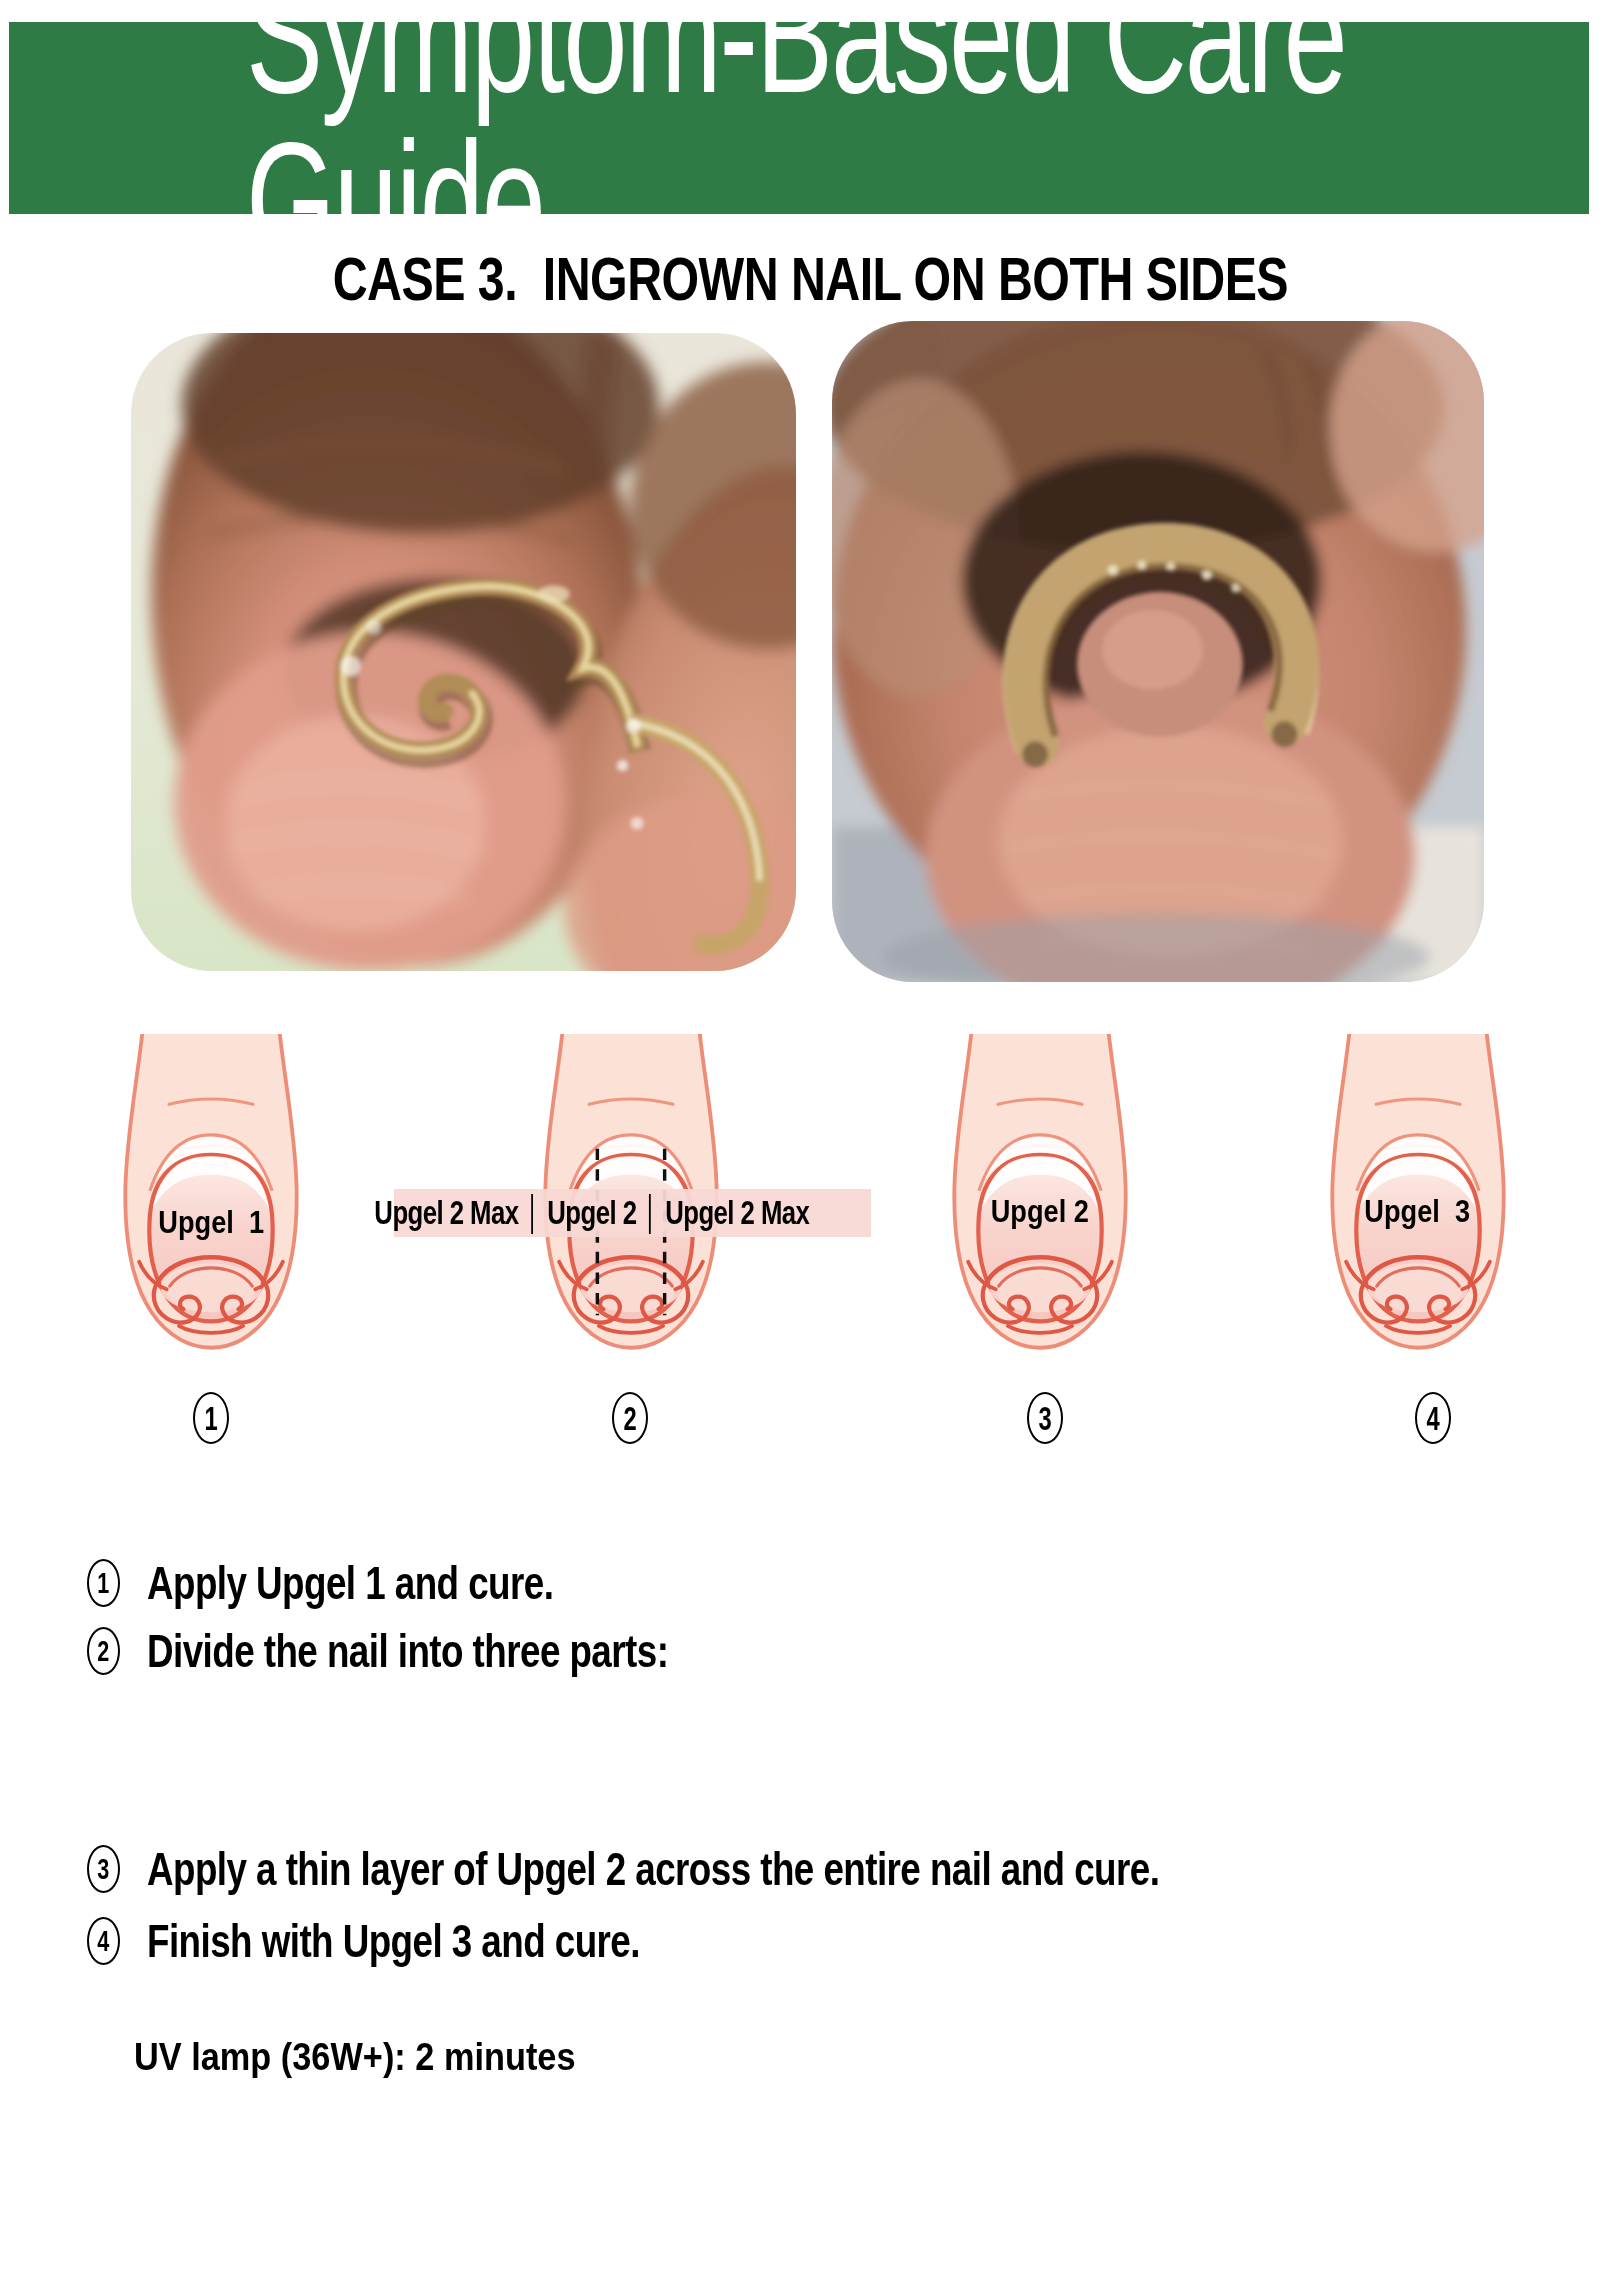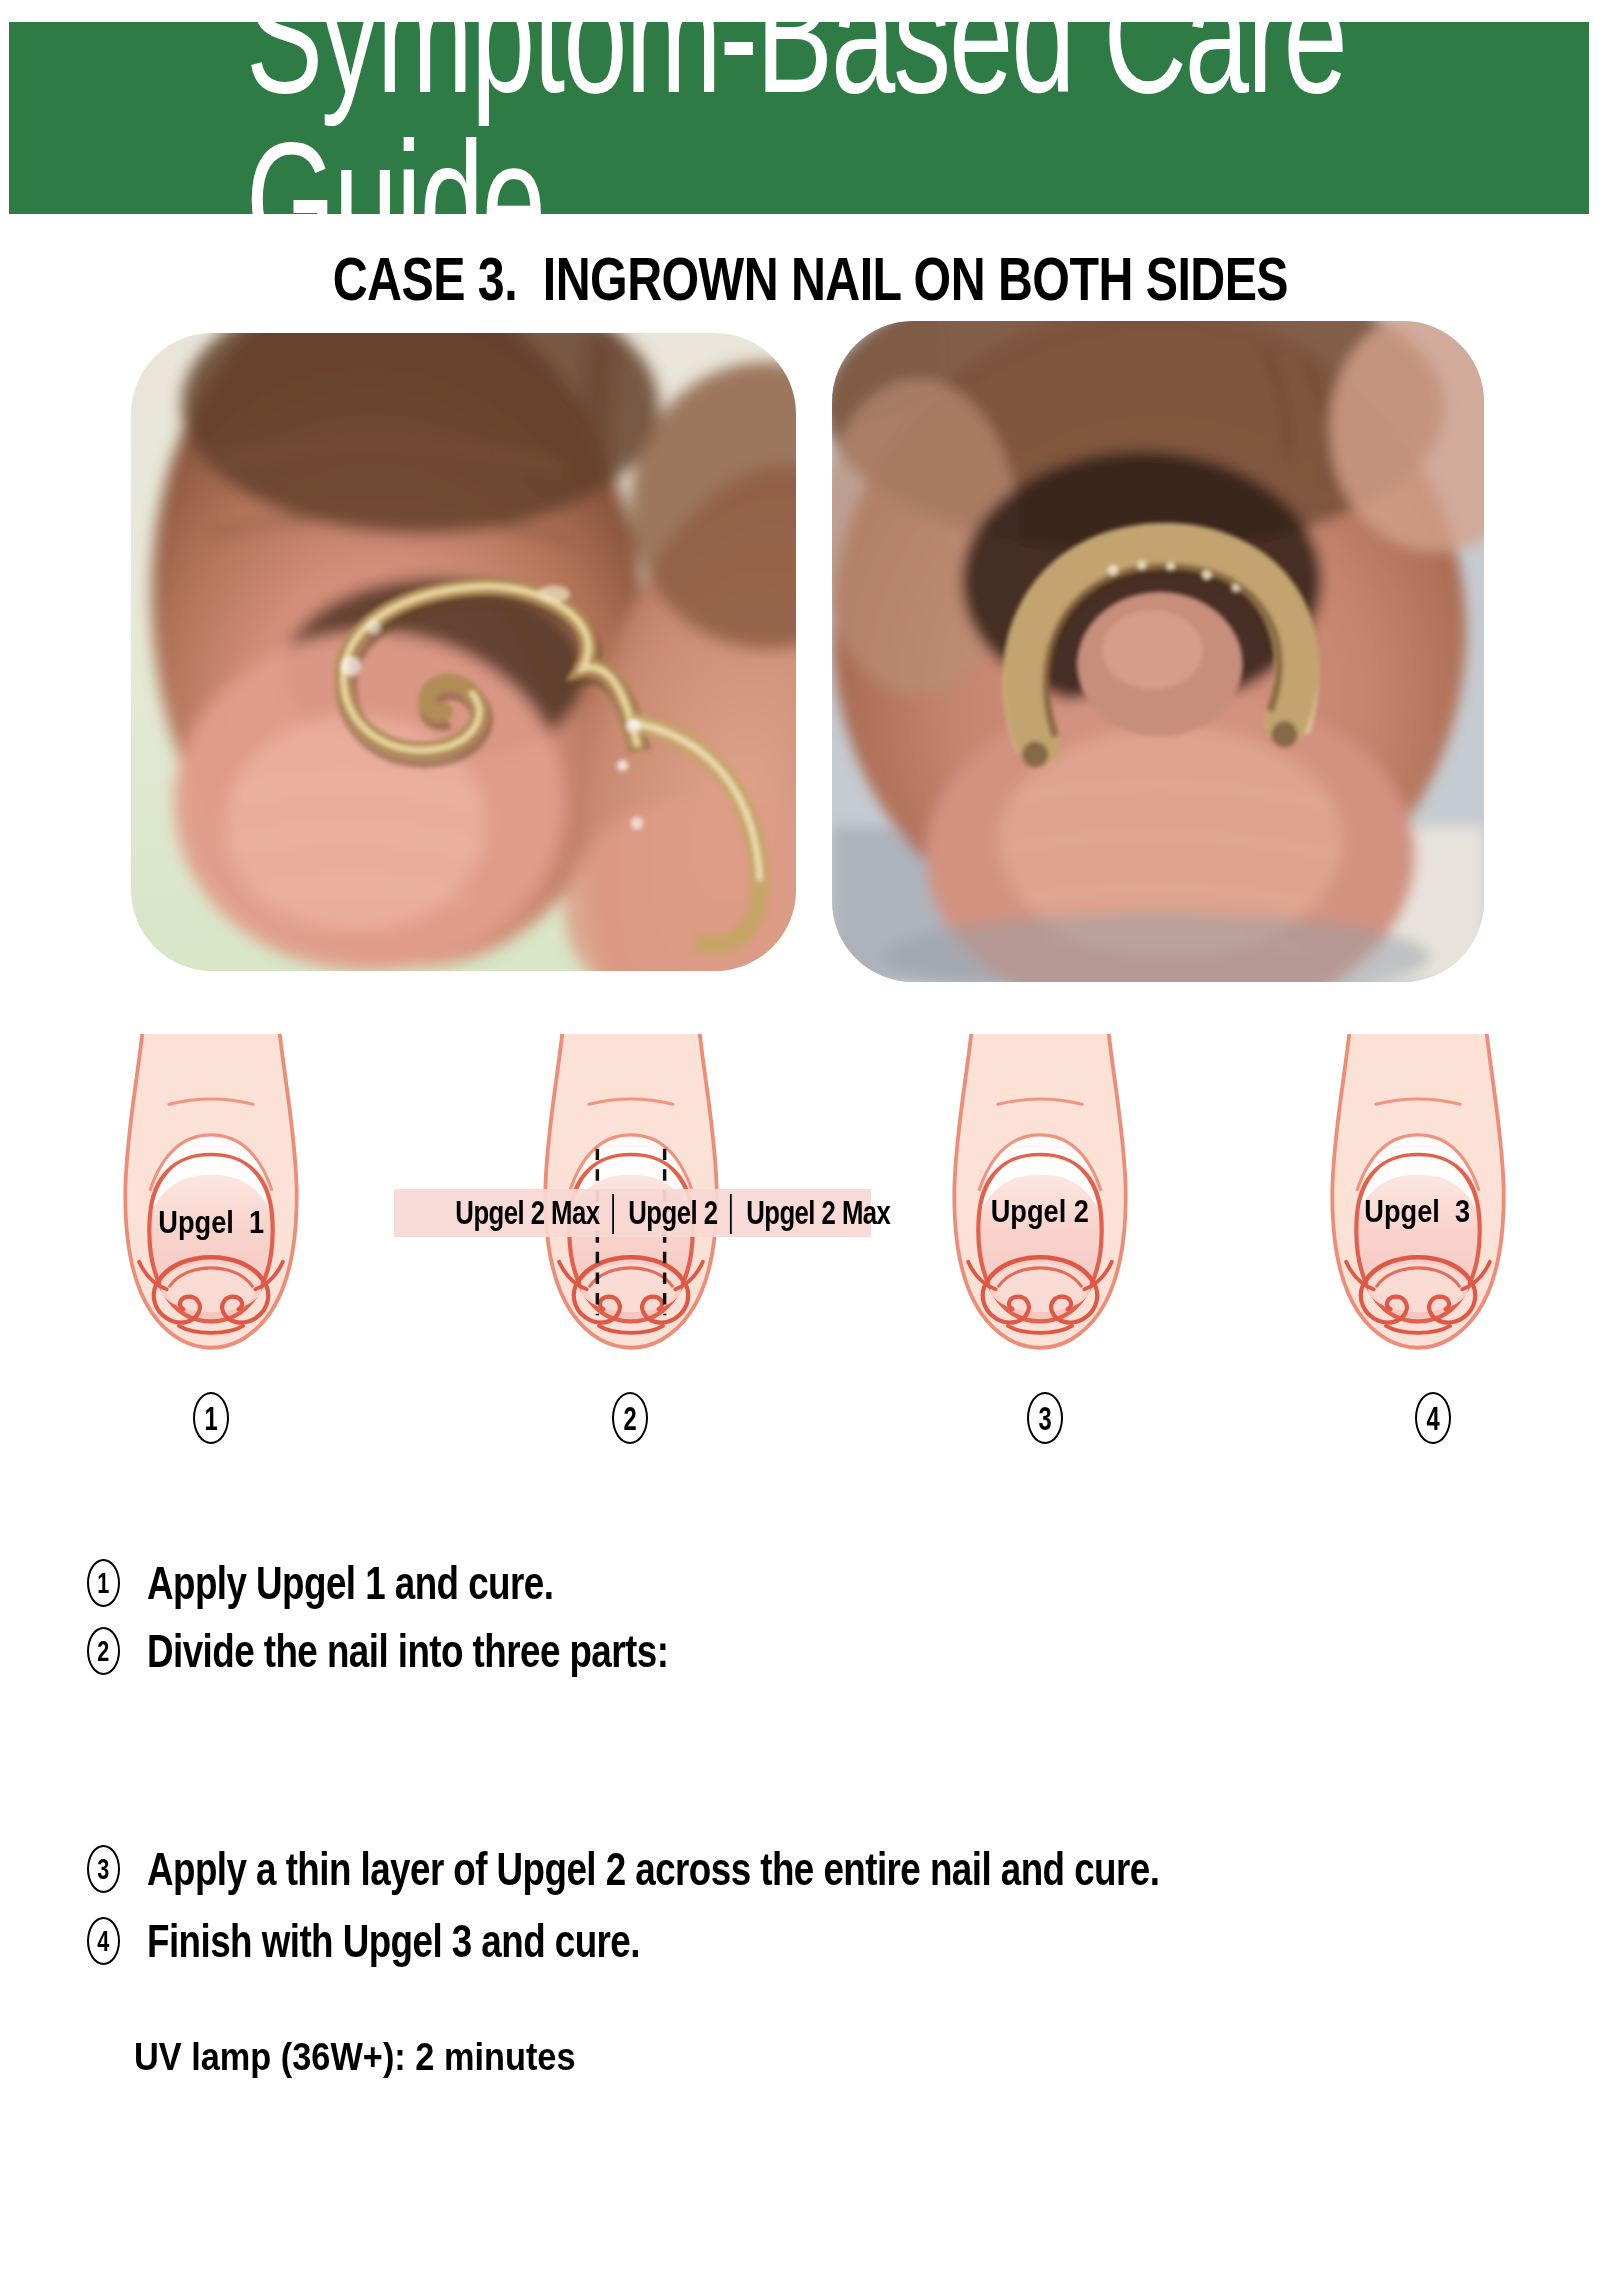--- a/index.html
+++ b/index.html
@@ -30,21 +30,21 @@
   
   .diagram{position:absolute;top:1034px;width:230px;height:321px;}
   .diagram svg{display:block;width:100%;height:100%;}
   .d1{left:96px;} .d2{left:516px;} .d3{left:925px;} .d4{left:1303px;}
 
   .nail-label{position:absolute;top:1190px;width:217px;height:43px;display:flex;align-items:center;justify-content:center;}
   .nail-label span{font-size:32px;font-weight:700;transform:scaleX(0.85);transform-origin:center;white-space:pre;}
   .nl1{left:103px;margin-top:11px;} .nl3{left:931px;} .nl4{left:1309px;}
 
   .pink-banner{position:absolute;left:394px;top:1189px;width:477px;height:48px;
-               background:rgba(248,216,211,0.94);display:flex;align-items:center;justify-content:flex-start;}
+               background:rgba(248,216,211,0.94);display:flex;align-items:center;justify-content:flex-end;}
   .pink-banner span{font-size:33px;font-weight:700;transform:scaleX(0.78);transform-origin:center;white-space:pre;letter-spacing:-0.7px;}
 
   
   .oval{box-sizing:border-box;width:36px;height:52px;border:2.9px solid #000;border-radius:50%;
         display:flex;align-items:center;justify-content:center;background:#fff;flex:none;}
   .oval .num{font-size:33px;font-weight:700;transform:scaleX(0.72);transform-origin:center;line-height:1;}
   .oval-row .oval{position:absolute;top:1392px;}
   .ov1{left:193px;} .ov2{left:612px;} .ov3{left:1027px;} .ov4{left:1415px;}
 
   

